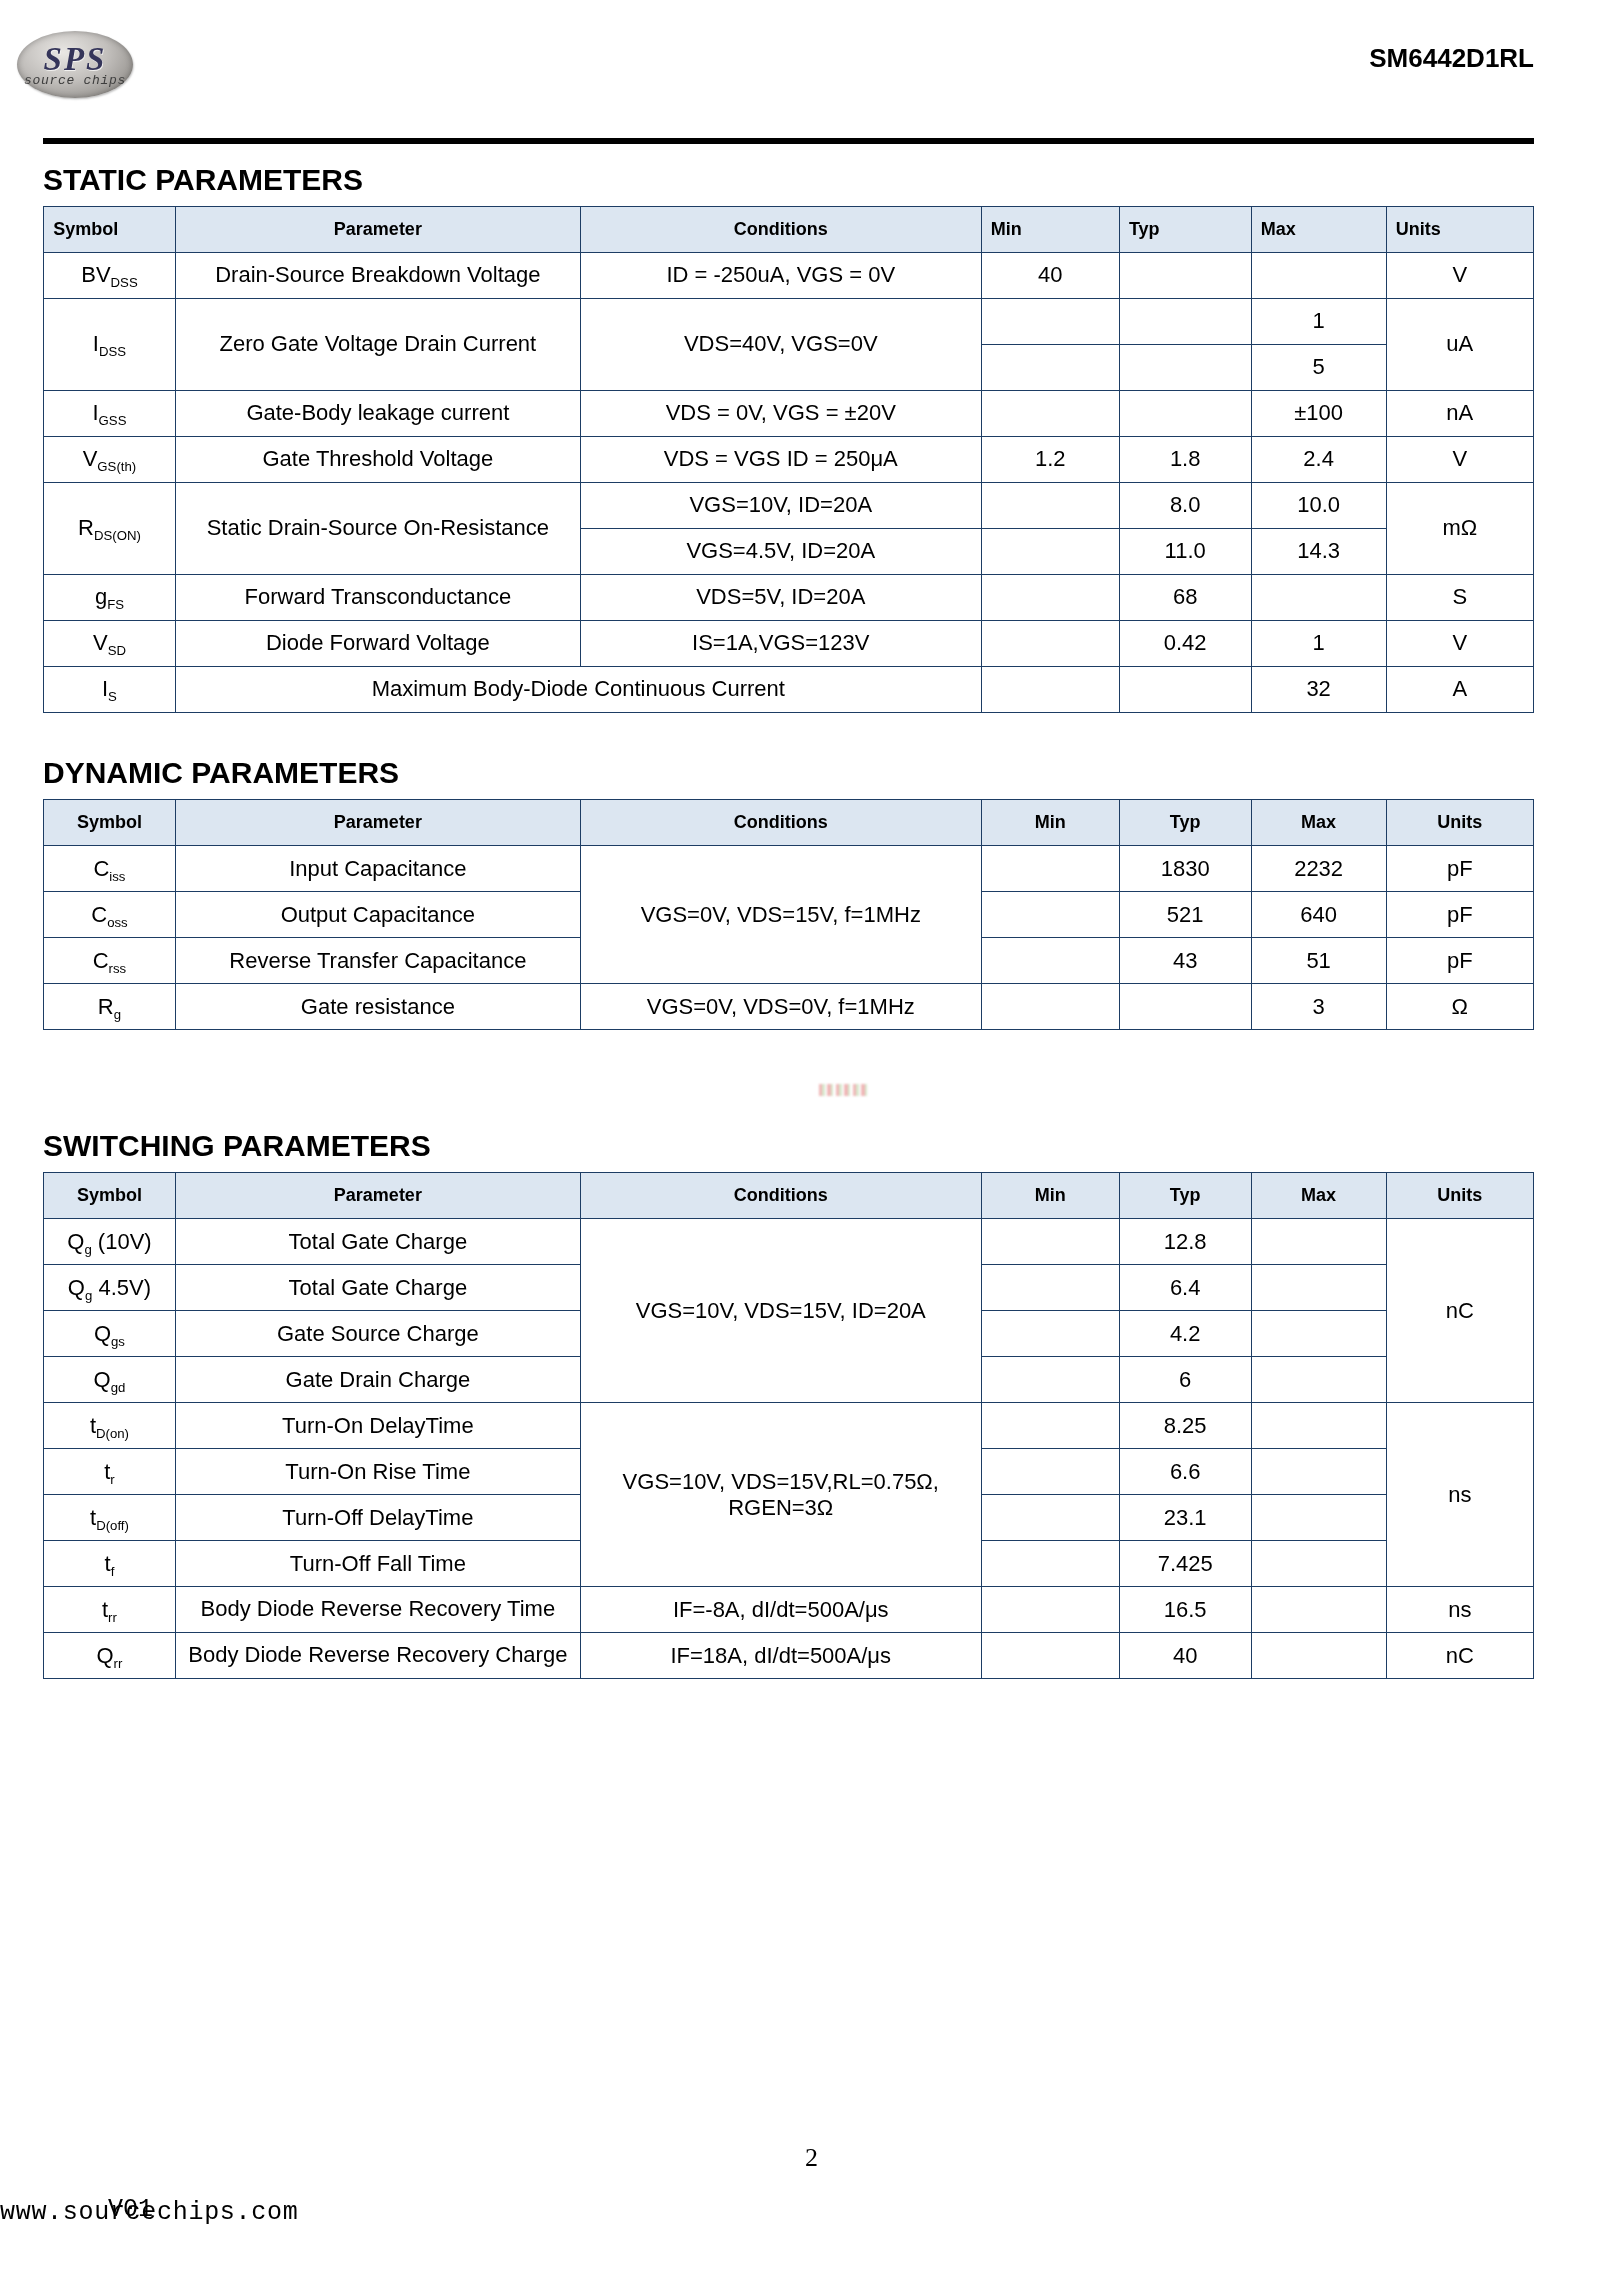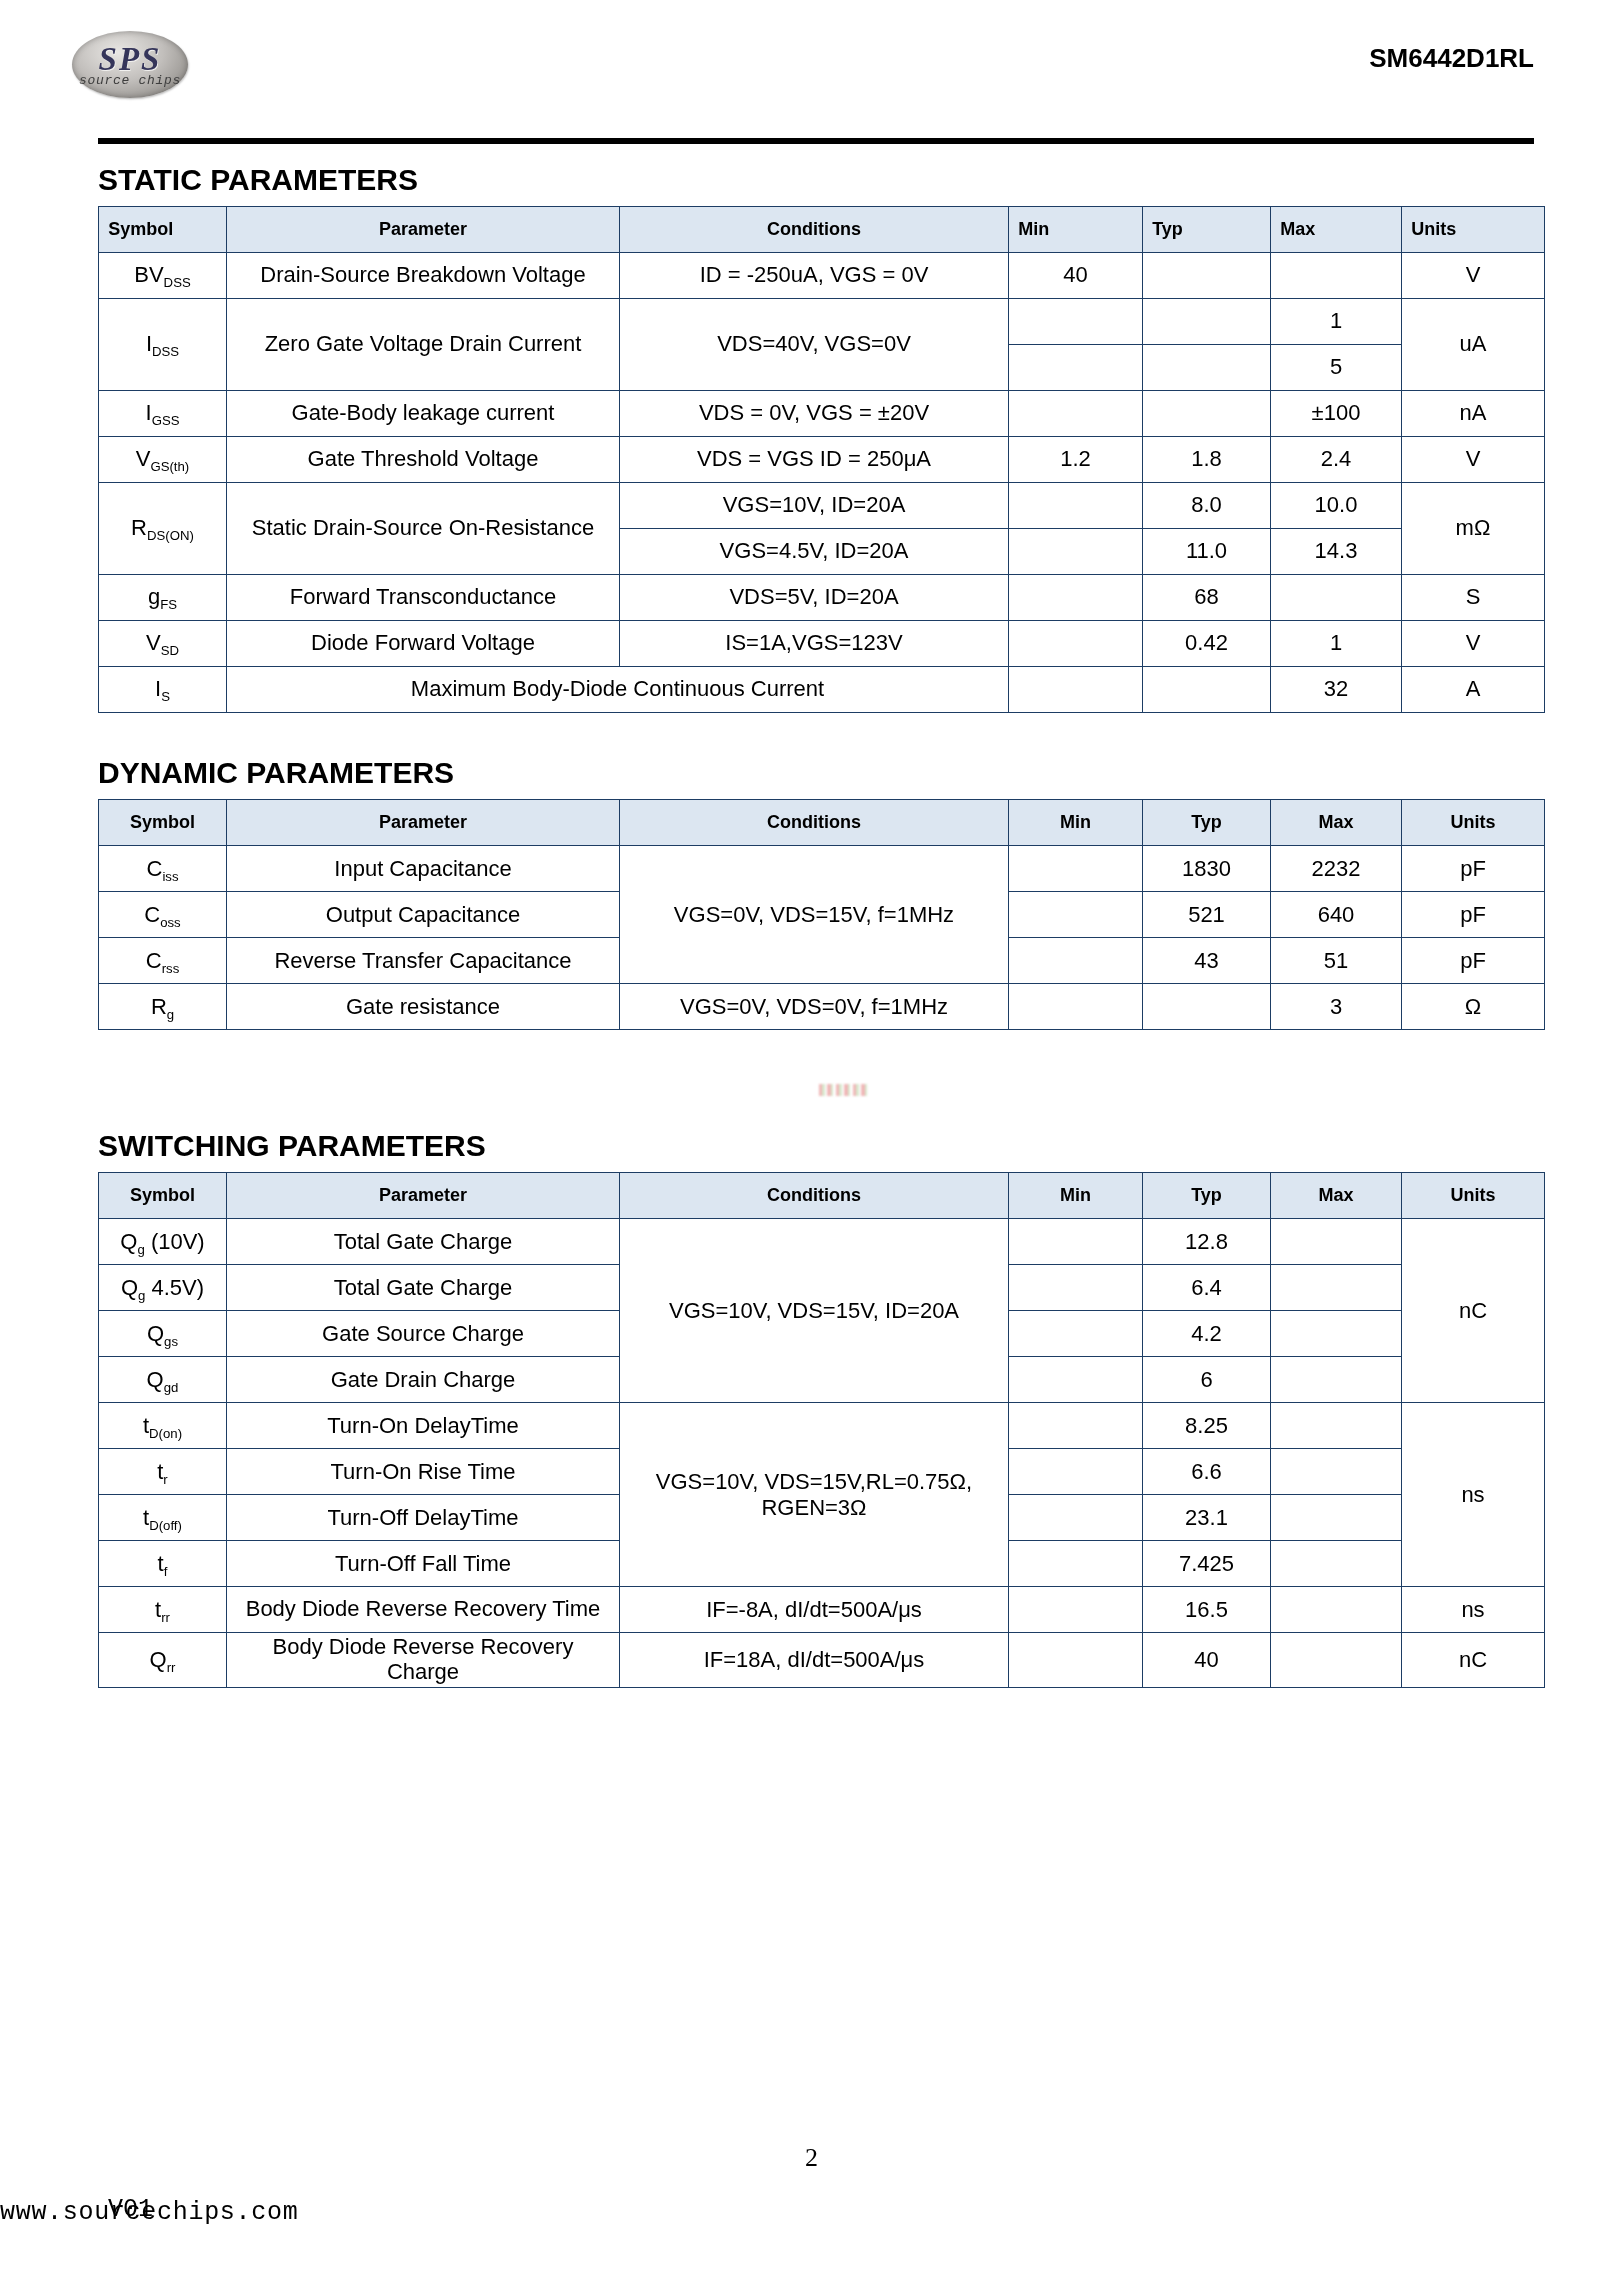--- a/index.html
+++ b/index.html
@@ -1,21 +1,21 @@
 <!DOCTYPE html>
 <html style="font-size:10.5px"><head>
 <meta charset="utf-8">
 <title>SM6442D1RL</title>
 <style>
   html, body { margin:0; padding:0; background:#ffffff; }
   .page {
     position:relative;
     width:1623px; height:2295px;
     box-sizing:border-box;
-    padding:31px 89px 0 98px;
+    padding:31px 89px 0 43px;
     font-family:"Liberation Sans", sans-serif;
     color:#000;
     background:#fff;
     overflow:hidden;
   }
   
   .hdr { display:flex; justify-content:space-between; align-items:flex-start; height:99px; }
   .logo {
     width:116px; height:67px; border-radius:50%;
     background: radial-gradient(ellipse at 40% 32%, #e9e7e4 0%, #c2bfbc 45%, #96938f 80%, #7d7a77 100%);

